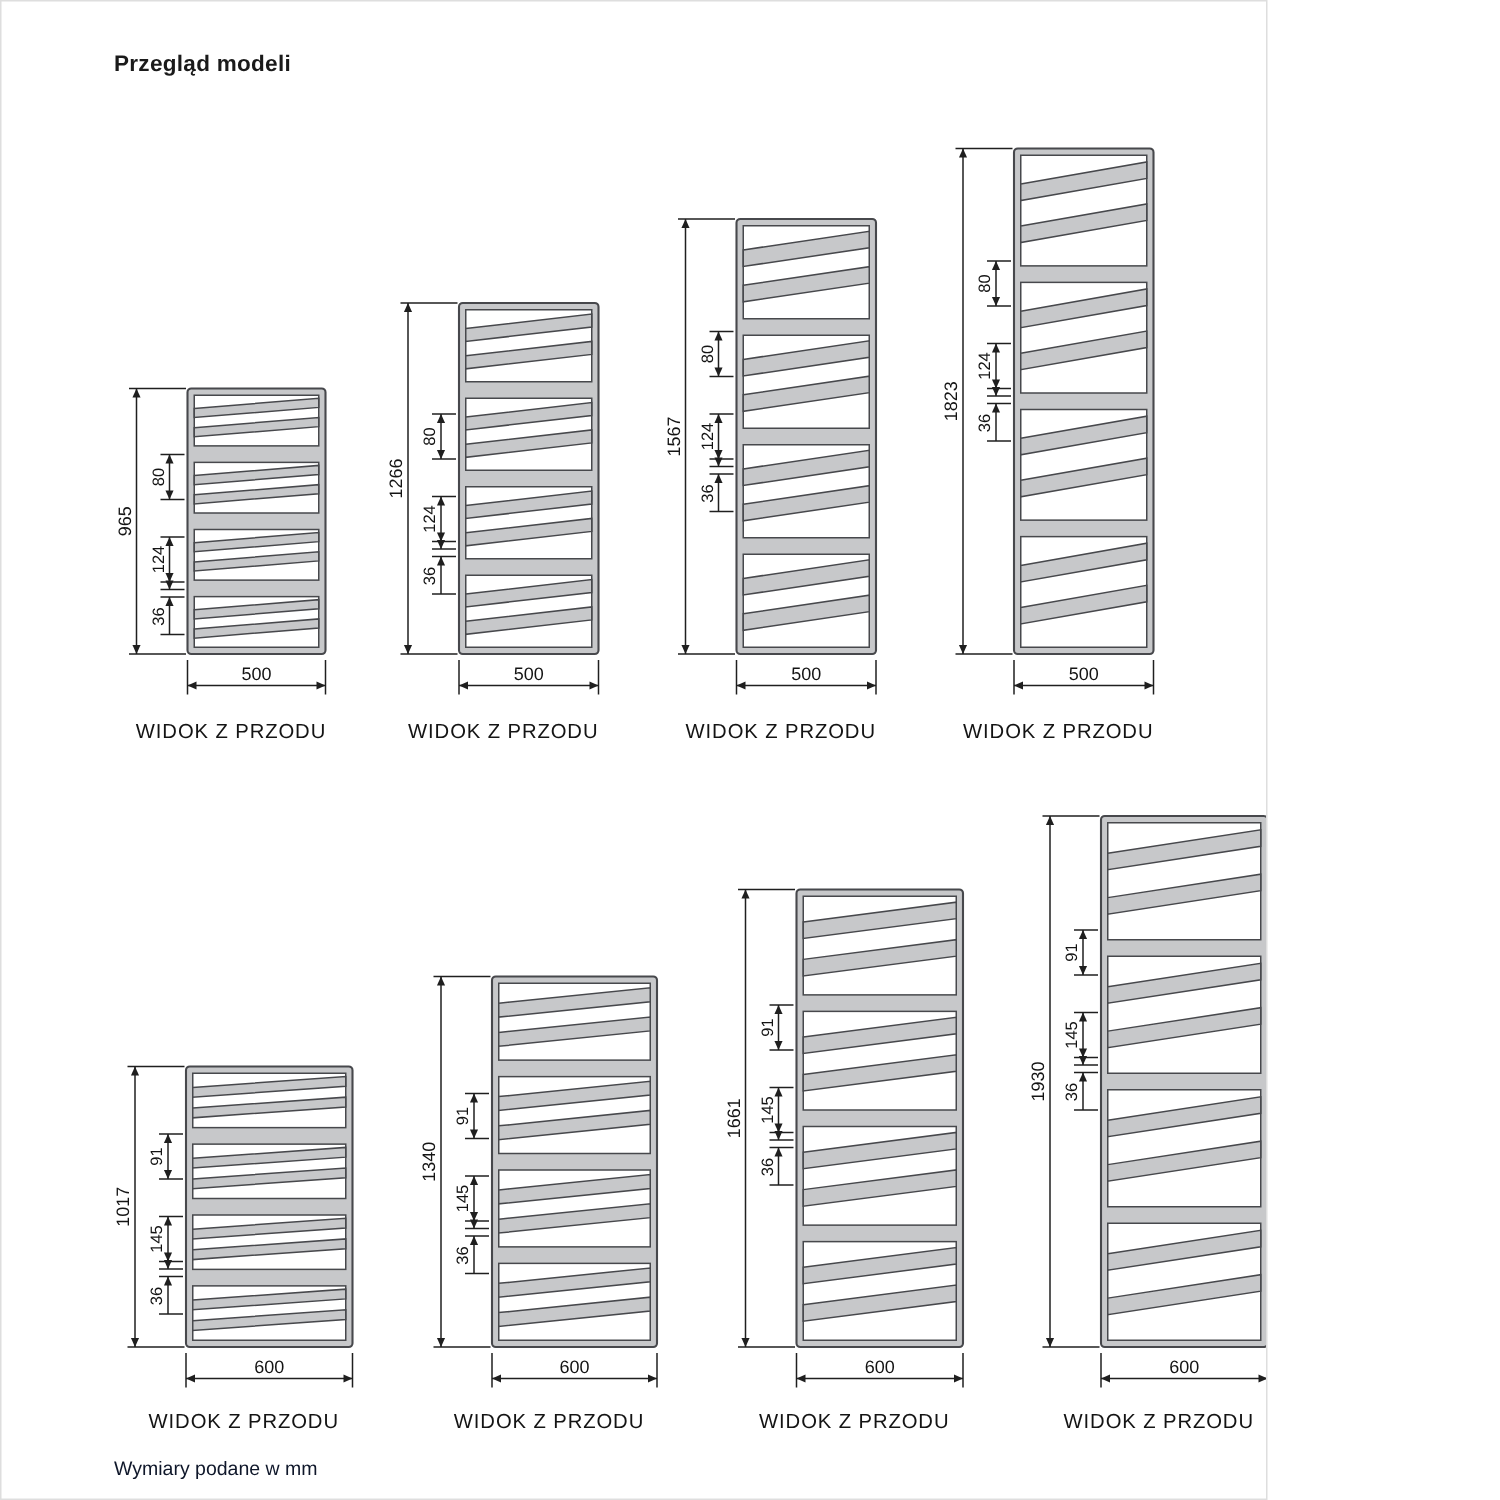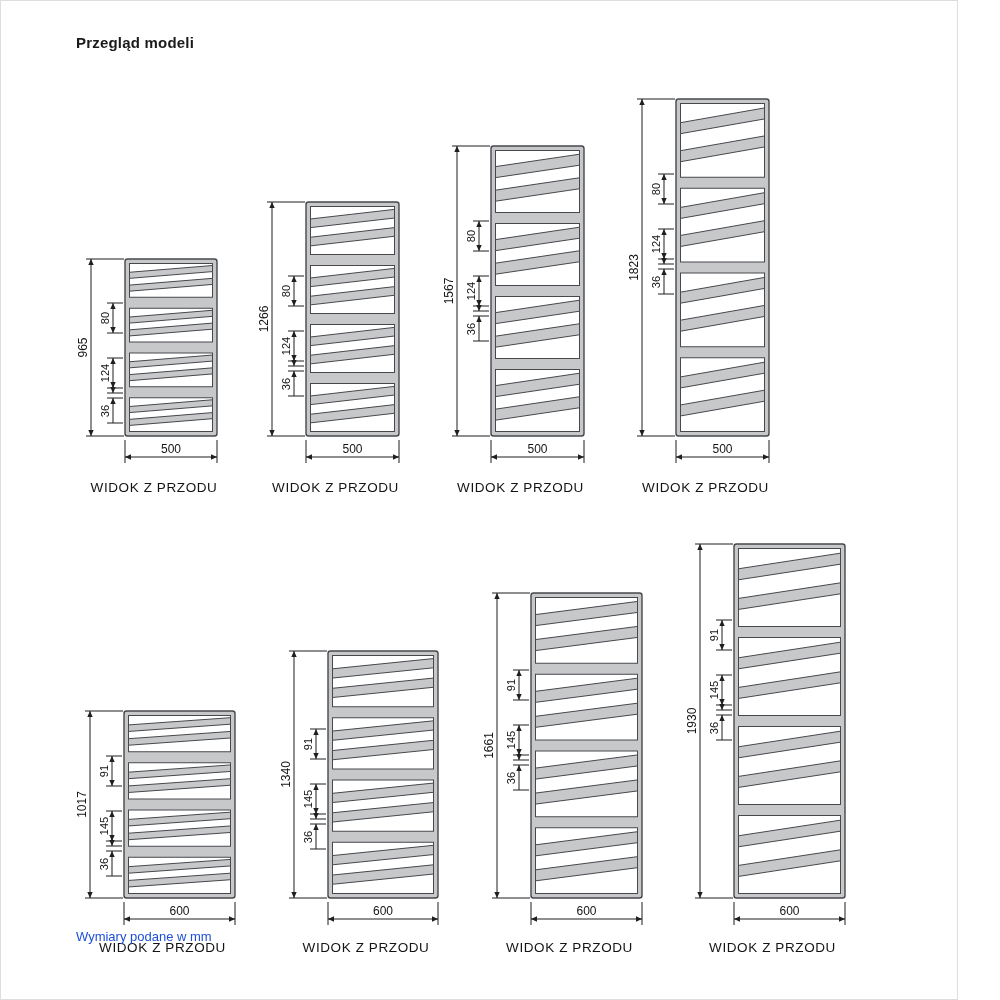--- a/index.html
+++ b/index.html
@@ -1,27 +1,27 @@
 <!DOCTYPE html>
 <html><head>
 <meta charset="utf-8">
 <style>
   html,body{margin:0;padding:0;background:#fff;}
   .page{
-    position:relative;width:958px;height:1000px;background:#ffffff;
+    position:relative;width:845px;height:1000px;background:#ffffff;
     border:1px solid #dedede;box-sizing:border-box;overflow:hidden;
     font-family:"Liberation Sans",sans-serif;
   }
   .page-title{
     position:absolute;left:75px;top:33px;margin:0;
     font-size:15px;font-weight:bold;color:#1a1a1a;letter-spacing:.2px;
   }
   .units-note{
-    position:absolute;left:75px;top:928px;
-    font-size:13px;color:#1d4ed8;
+    position:absolute;left:75px;top:970px;
+    font-size:13px;color:#0f172a;
   }
   svg.drawing{position:absolute;left:0;top:0;}
   svg.drawing text{fill:#141414;}
   .dim-sm{font-size:11px;}
   .dim-md{font-size:12px;}
   .view-lbl{font-size:13.5px;letter-spacing:.6px;}
 </style>
 </head>
 <body>
 

